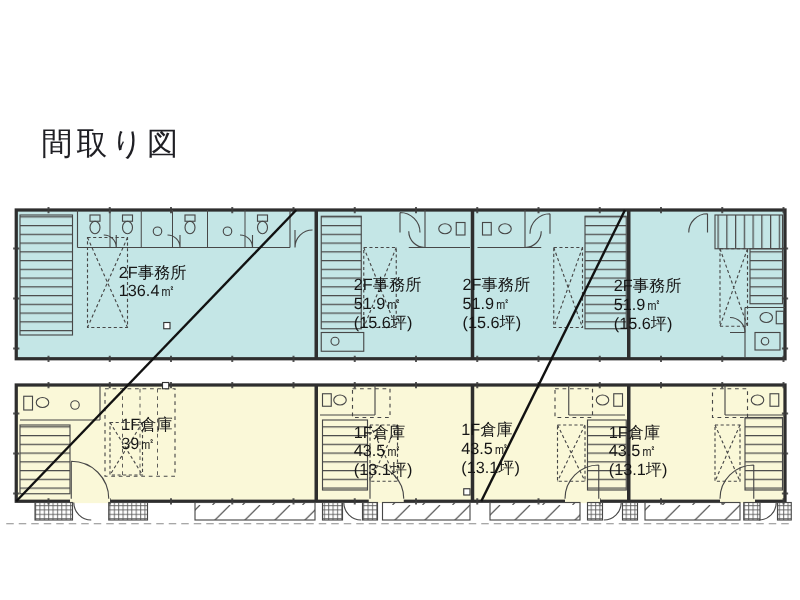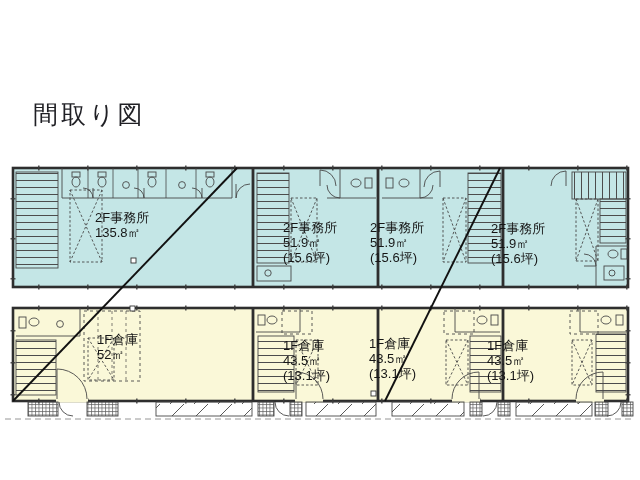--- a/index.html
+++ b/index.html
@@ -237,41 +237,41 @@
     <g stroke-width="1.9" stroke="#111111">
       <line x1="237" y1="128" x2="13" y2="361"></line>
       <line x1="500" y1="128" x2="385" y2="361"></line>
     </g>
   </svg>
 
   <div class="page-title">間取り図</div>
 
   <div class="ulabel" style="left:95px;top:170px;">
     <div>2F事務所</div>
-    <div>135.8㎡</div>
+    <div>136.4㎡</div>
   </div>
   <div class="ulabel" style="left:283px;top:180px;">
     <div>2F事務所</div>
     <div>51.9㎡</div>
     <div>(15.6坪)</div>
   </div>
   <div class="ulabel" style="left:370px;top:180px;">
     <div>2F事務所</div>
     <div>51.9㎡</div>
     <div>(15.6坪)</div>
   </div>
   <div class="ulabel" style="left:491px;top:181px;">
     <div>2F事務所</div>
     <div>51.9㎡</div>
     <div>(15.6坪)</div>
   </div>
 
   <div class="ulabel" style="left:97px;top:292px;">
     <div>1F倉庫</div>
-    <div>52㎡</div>
+    <div>39㎡</div>
   </div>
   <div class="ulabel" style="left:283px;top:298px;">
     <div>1F倉庫</div>
     <div>43.5㎡</div>
     <div>(13.1坪)</div>
   </div>
   <div class="ulabel" style="left:369px;top:296px;">
     <div>1F倉庫</div>
     <div>43.5㎡</div>
     <div>(13.1坪)</div>

